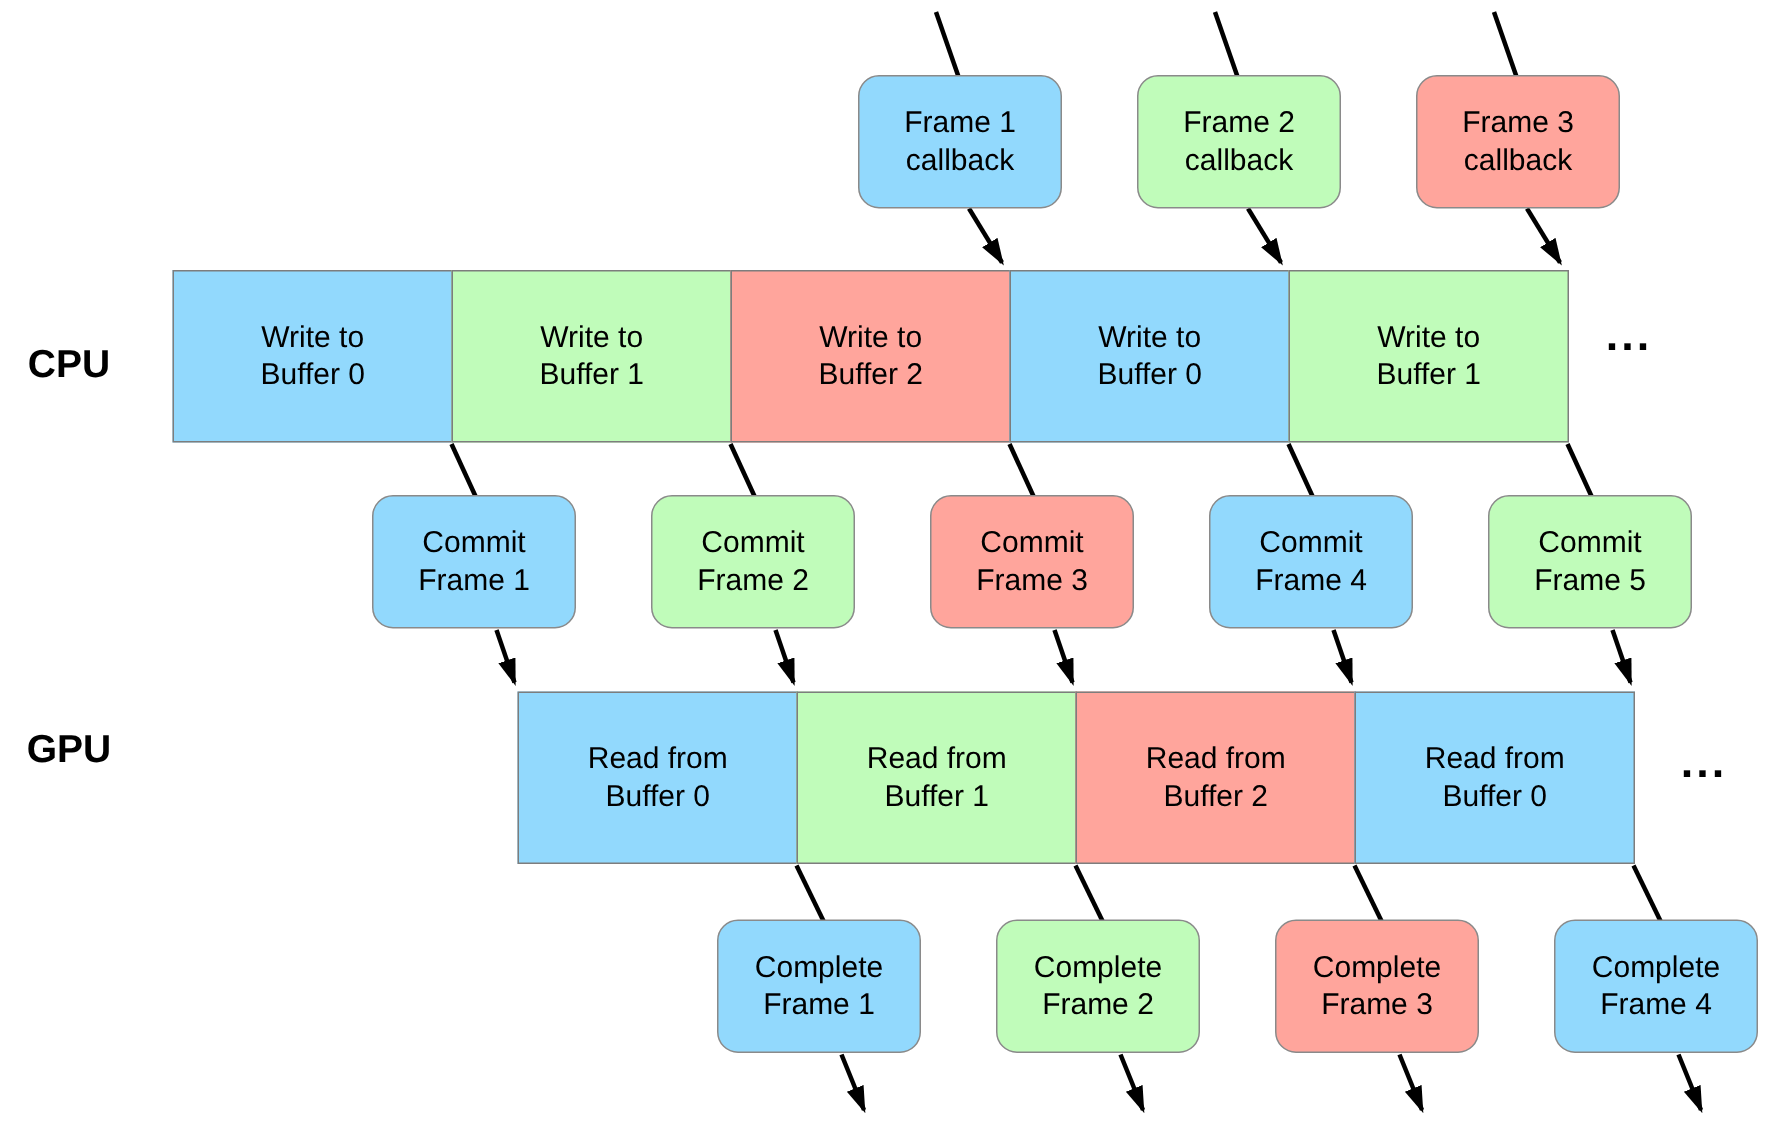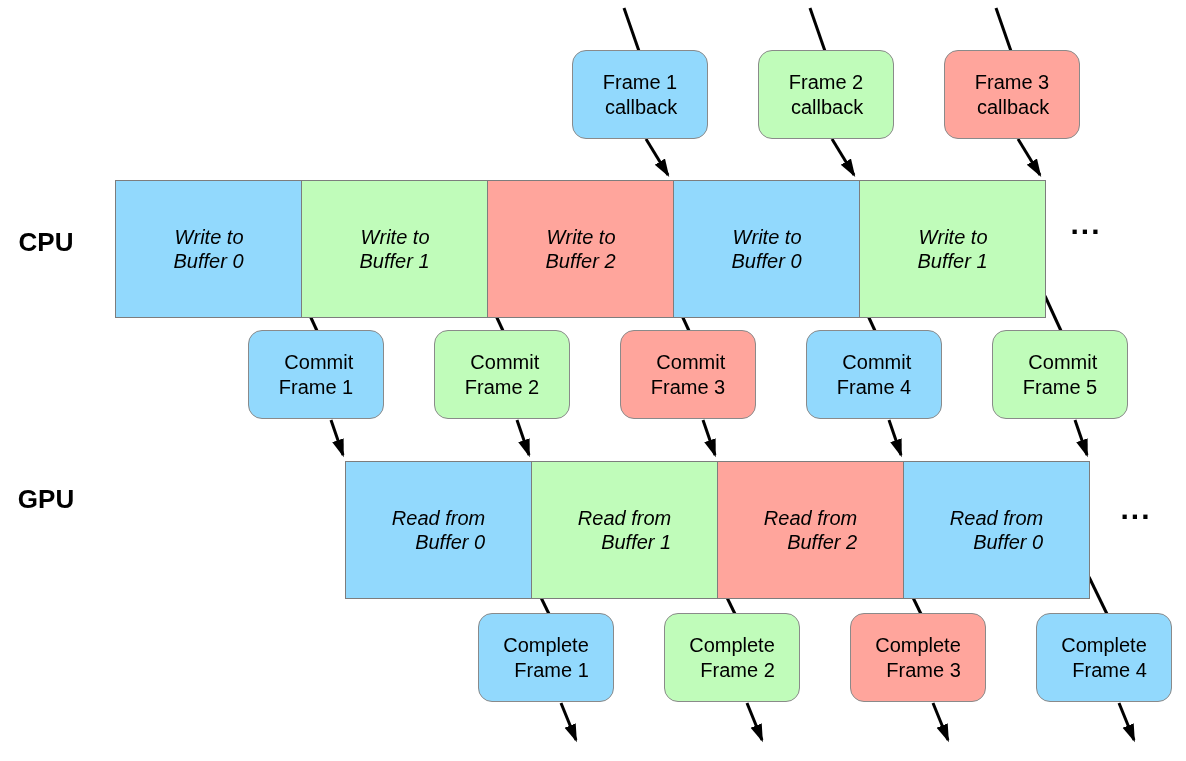--- a/index.html
+++ b/index.html
@@ -7,35 +7,35 @@
     position:relative;
     width:1186px;height:761px;
     background:#ffffff;
     font-family:"Liberation Sans", sans-serif;
     overflow:hidden;
   }
   #arrow-layer{position:absolute;left:0;top:0;width:1186px;height:761px;pointer-events:none;}
   .node{
     position:absolute;
     display:flex;align-items:center;justify-content:center;
-    text-align:right;
+    text-align:center;
     white-space:pre-line;
     color:#000;
     font-size:20px;
     line-height:1.22;
     box-sizing:border-box;
   }
   .rbox{
     border:1.5px solid #8a8a8a;
     border-radius:14px;
     width:136px;height:89px;
   }
   .seg{
     border:1px solid #7d7d7d;
-    width:187px;height:138px;font-style:italic;
+    width:187px;height:115px;
   }
   .track-label{
     position:absolute;
     font-weight:bold;
     font-size:26px;
     color:#000;
     width:60px;
     text-align:center;
   }
   .ellipsis{

